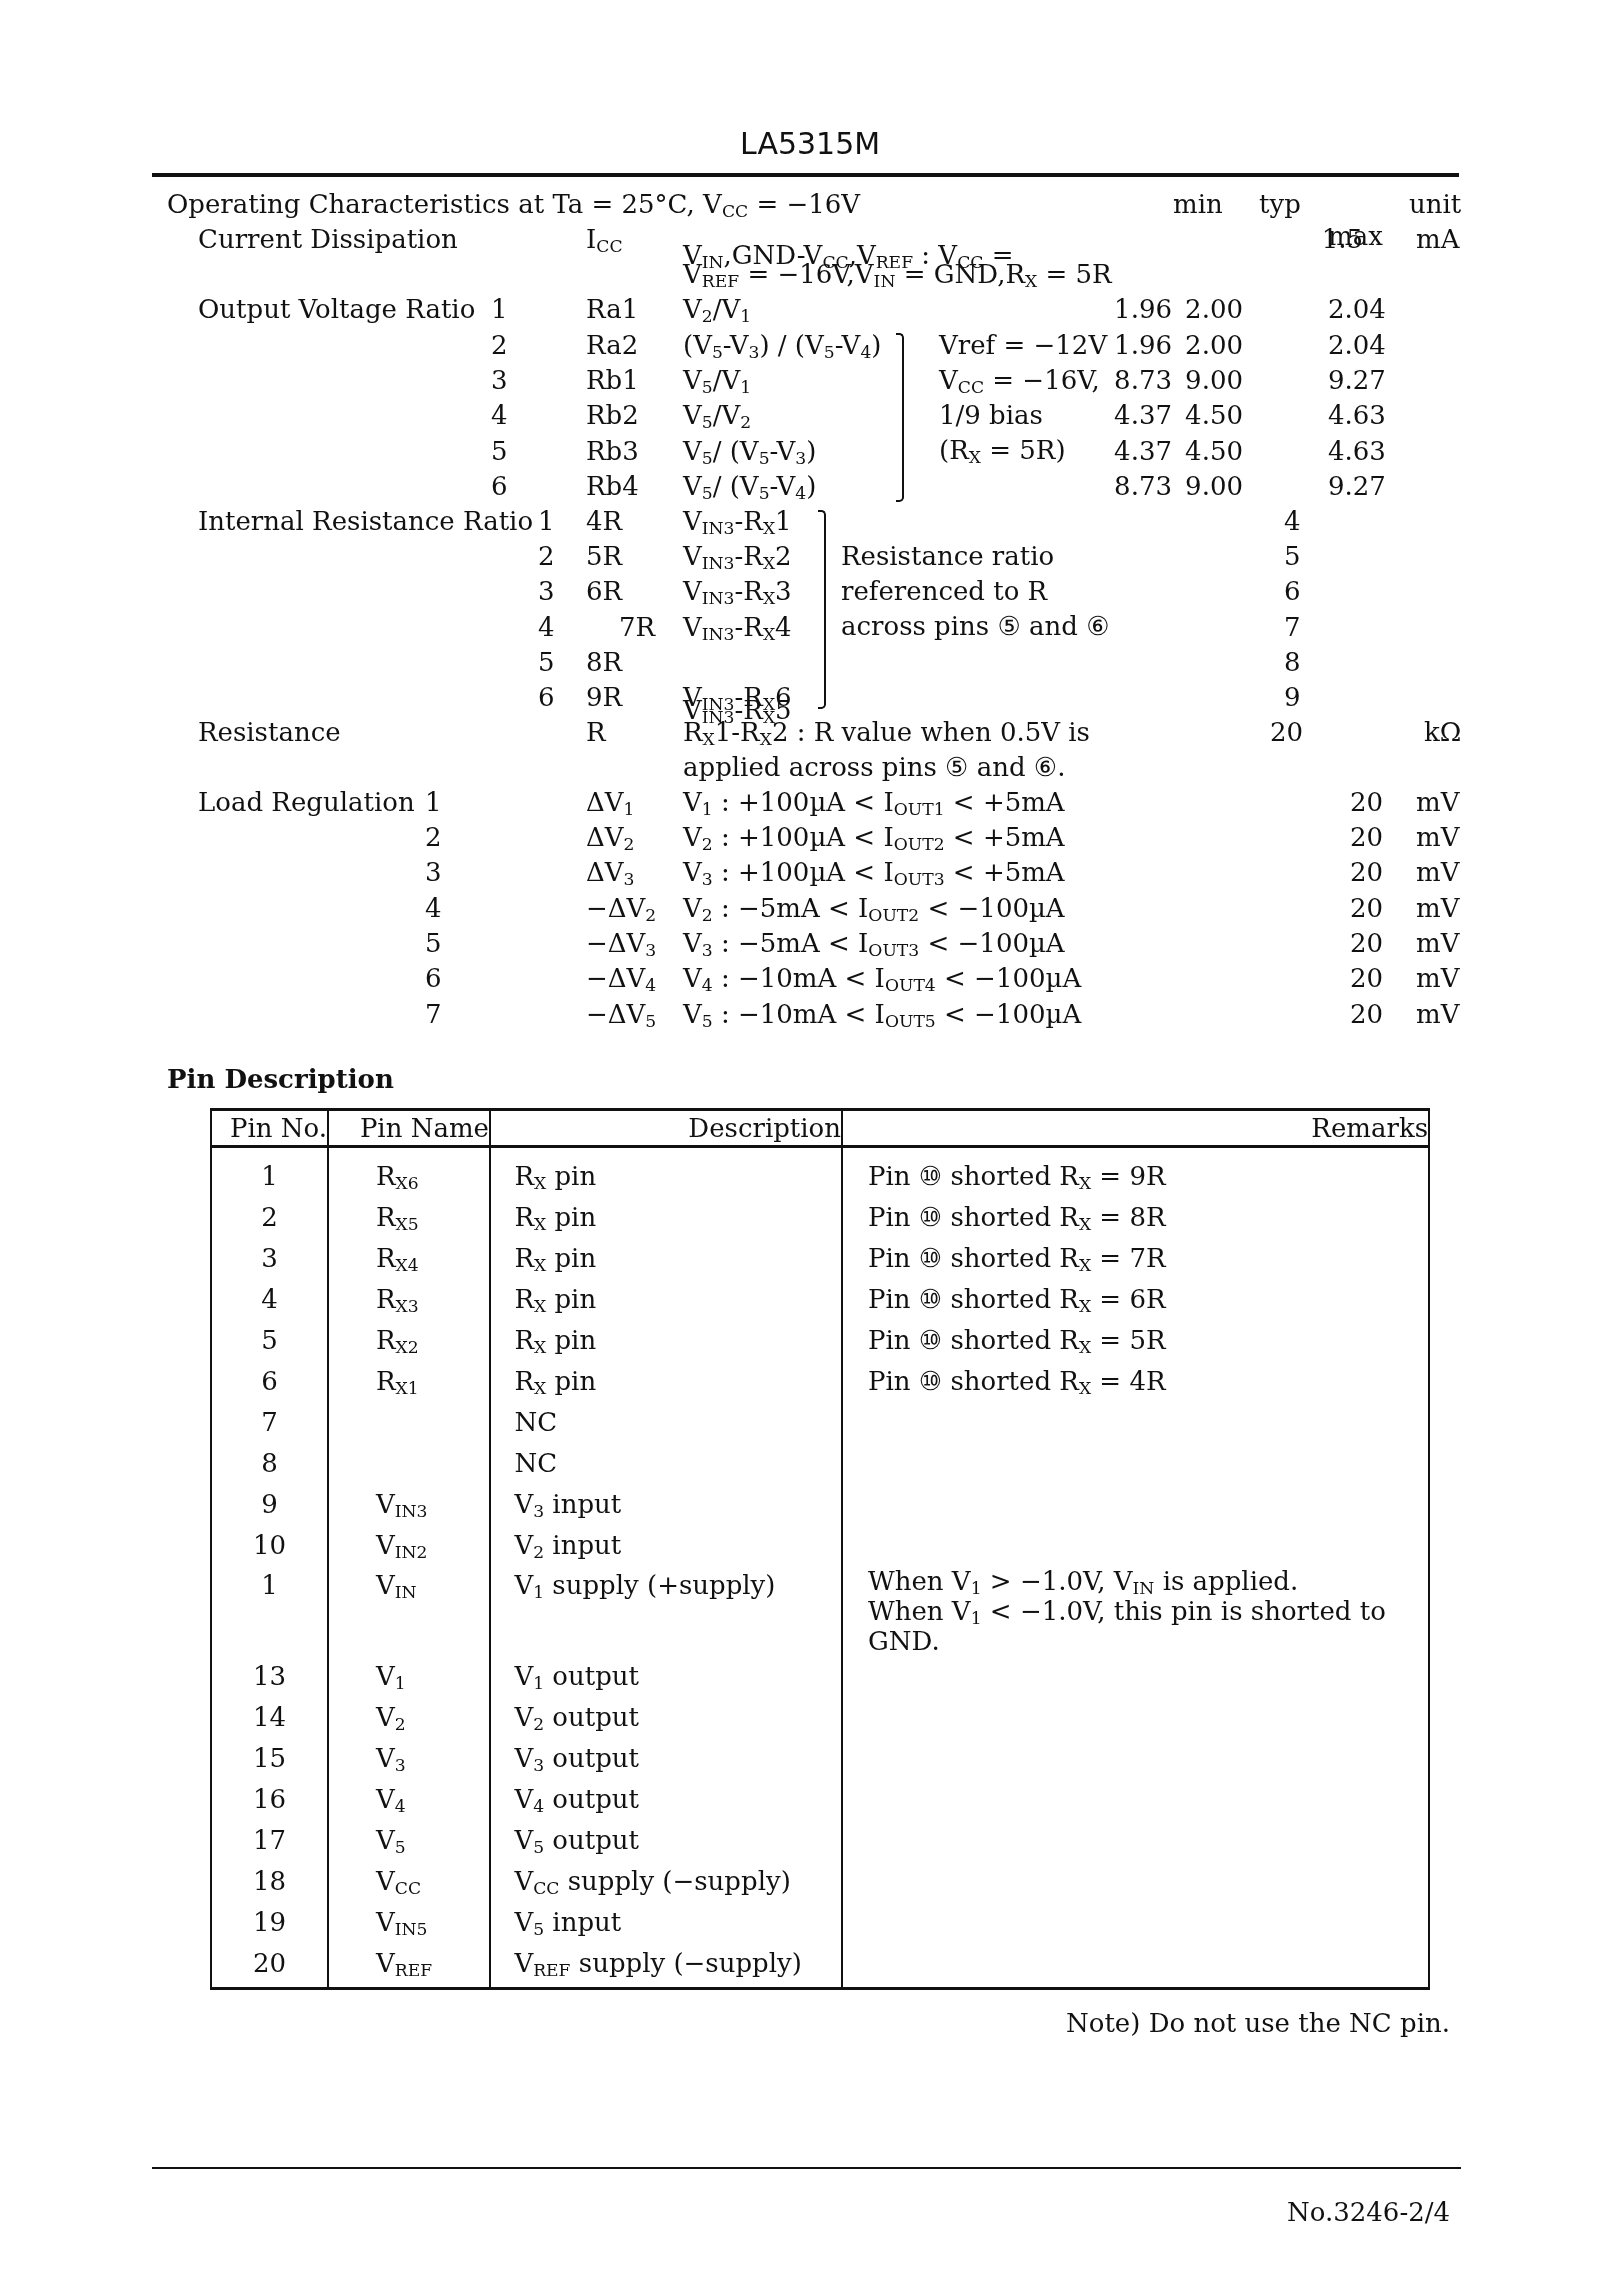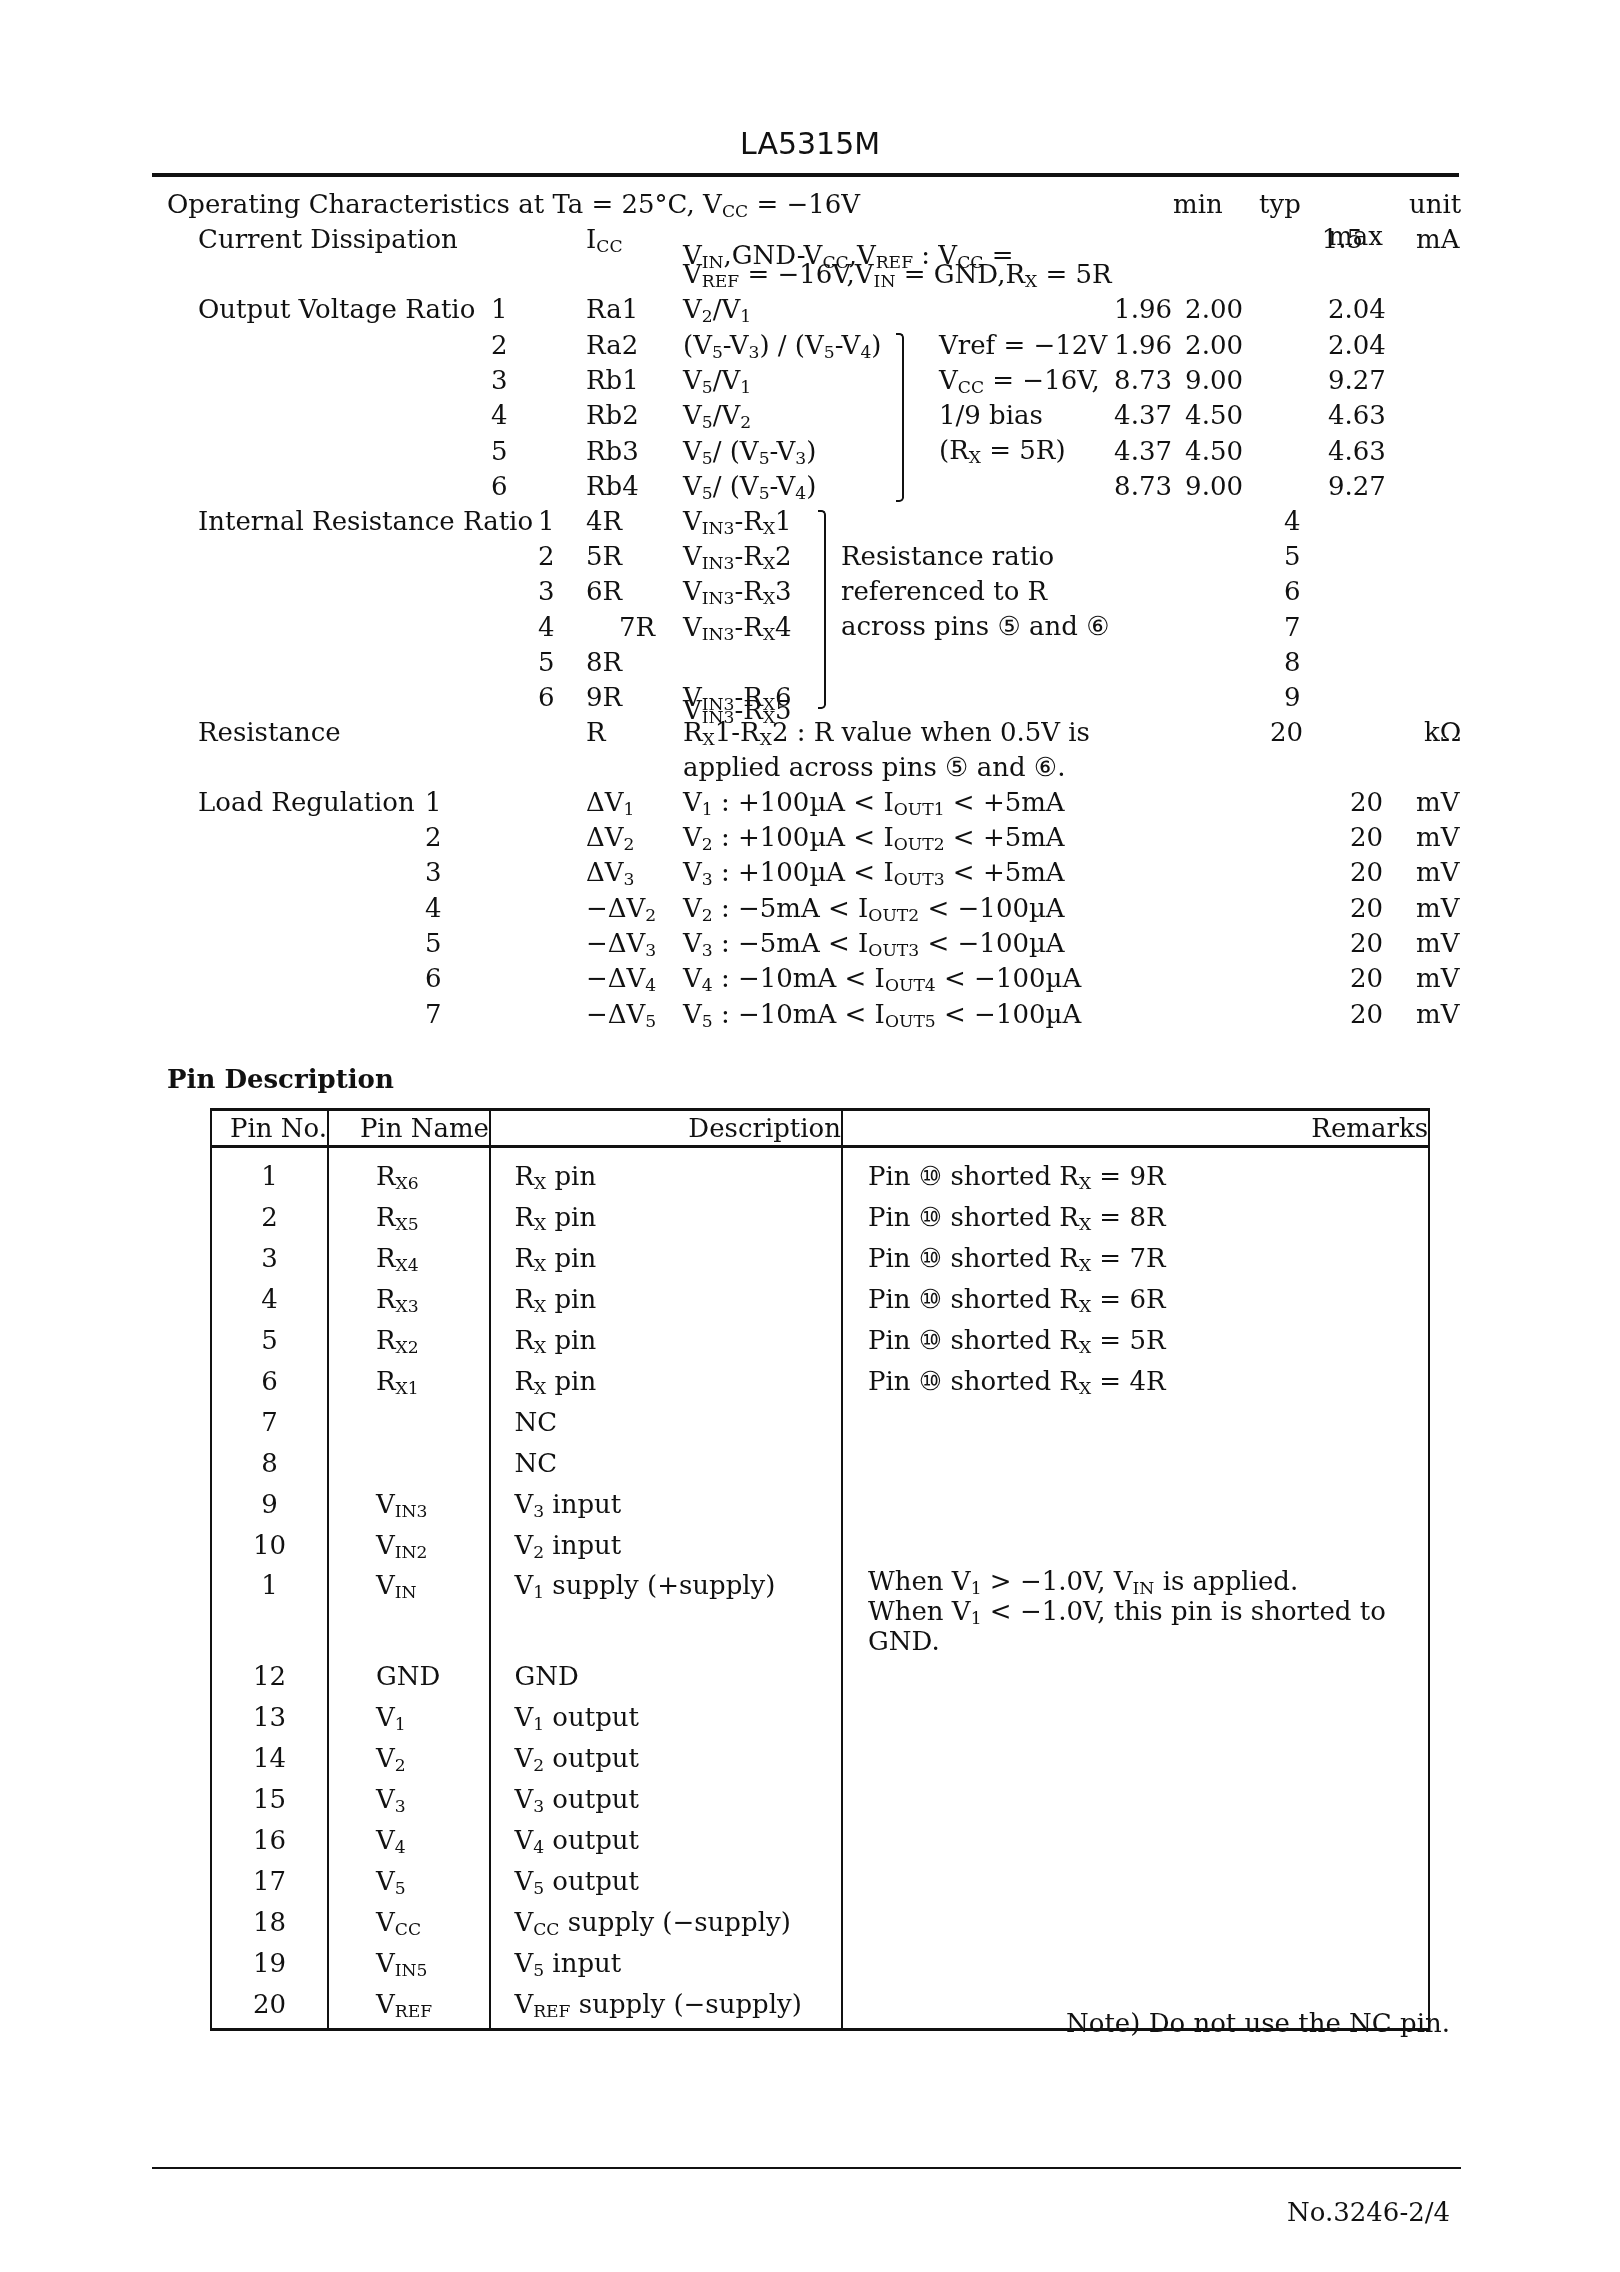--- a/index.html
+++ b/index.html
@@ -297,26 +297,20 @@
       <tr>
         <td class="c-no" style="height: 81px; vertical-align: top; padding-top: 4.7px;">1</td>
         <td class="c-name" style="height: 81px; vertical-align: top; padding-top: 4.7px;">V<sub>IN</sub></td>
         <td class="c-desc" style="height: 81px; vertical-align: top; padding-top: 4.7px;">V<sub>1</sub> supply (+supply)</td>
         <td class="c-rem" style="height: 81px;">
           <span class="rem2">When V<sub>1</sub> &gt; −1.0V, V<sub>IN</sub> is applied.</span>
           <span class="rem2">When V<sub>1</sub> &lt; −1.0V, this pin is shorted to GND.</span>
         </td>
       </tr>
       <tr>
-        <td class="c-no">12</td>
-        <td class="c-name">GND</td>
-        <td class="c-desc">GND</td>
-        <td class="c-rem"></td>
-      </tr>
-      <tr>
         <td class="c-no">13</td>
         <td class="c-name">V<sub>1</sub></td>
         <td class="c-desc">V<sub>1</sub> output</td>
         <td class="c-rem"></td>
       </tr>
       <tr>
         <td class="c-no">14</td>
         <td class="c-name">V<sub>2</sub></td>
         <td class="c-desc">V<sub>2</sub> output</td>
         <td class="c-rem"></td>

